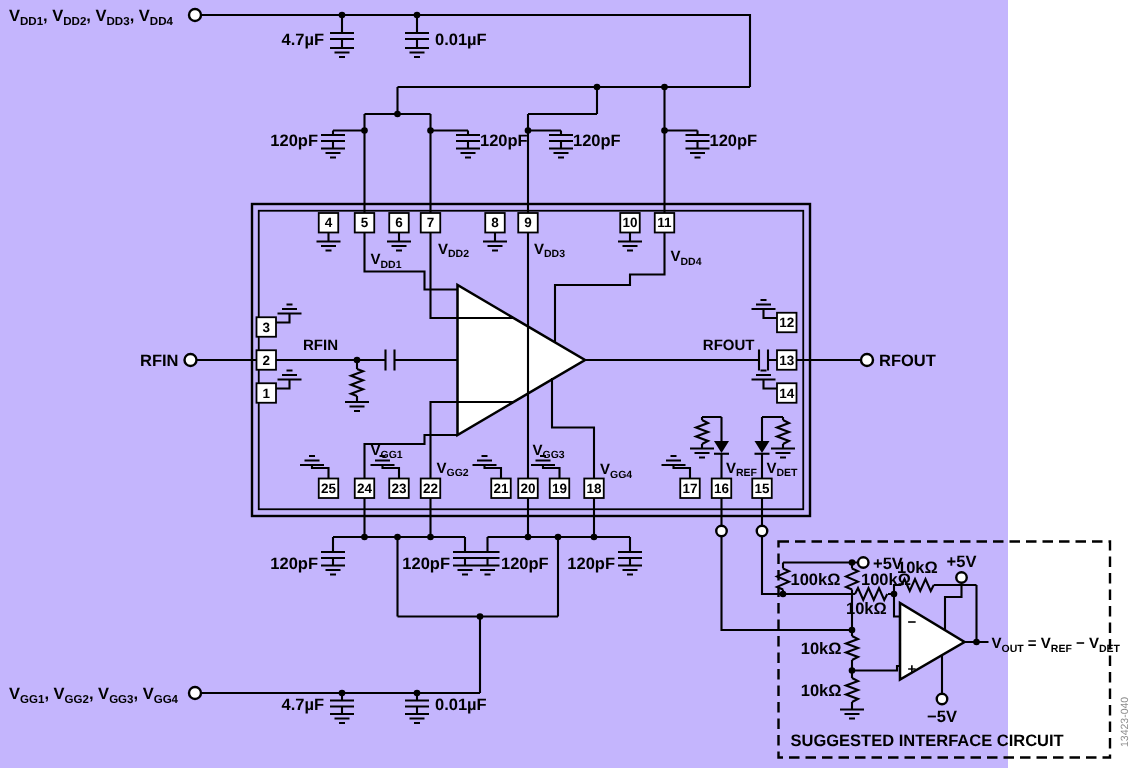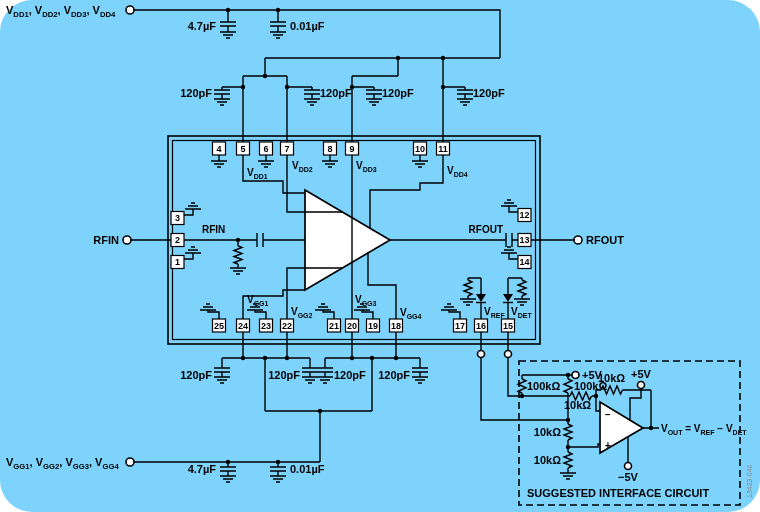--- a/index.html
+++ b/index.html
@@ -1,16 +1,16 @@
 <!DOCTYPE html>
 <html><head>
 <meta charset="utf-8">
 <style>
   html,body{margin:0;padding:0;background:#fff;}
-  #stage{width:760px;height:512px;background:#7dd3fc;position:relative;font-family:"Liberation Sans",sans-serif;border-radius:32px;}
+  #stage{width:672px;height:512px;background:#c4b5fd;position:relative;font-family:"Liberation Sans",sans-serif;}
   svg{display:block;}
   .w{fill:none;stroke:#000;stroke-width:1.4;}
   .w2{fill:none;stroke:#000;stroke-width:1.6;}
   .thin{fill:none;stroke:#000;stroke-width:1.2;}
   .dash{fill:none;stroke:#000;stroke-width:1.6;stroke-dasharray:7 4;}
   .pinbox{fill:#fff;stroke:#000;stroke-width:1.2;}
   .dot{fill:#000;stroke:none;}
   .term{fill:#fff;stroke:#000;stroke-width:1.6;}
   .tri{fill:#fff;stroke:#000;stroke-width:1.7;}
   .dio{fill:#000;stroke:none;}

